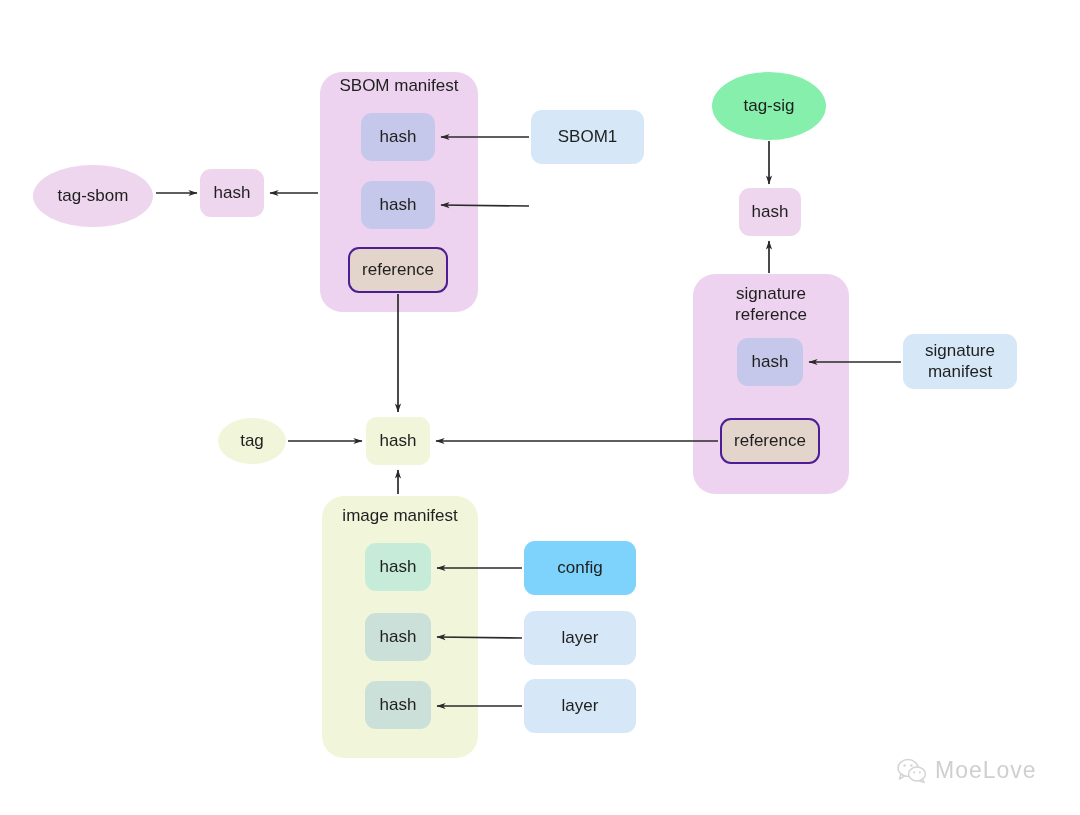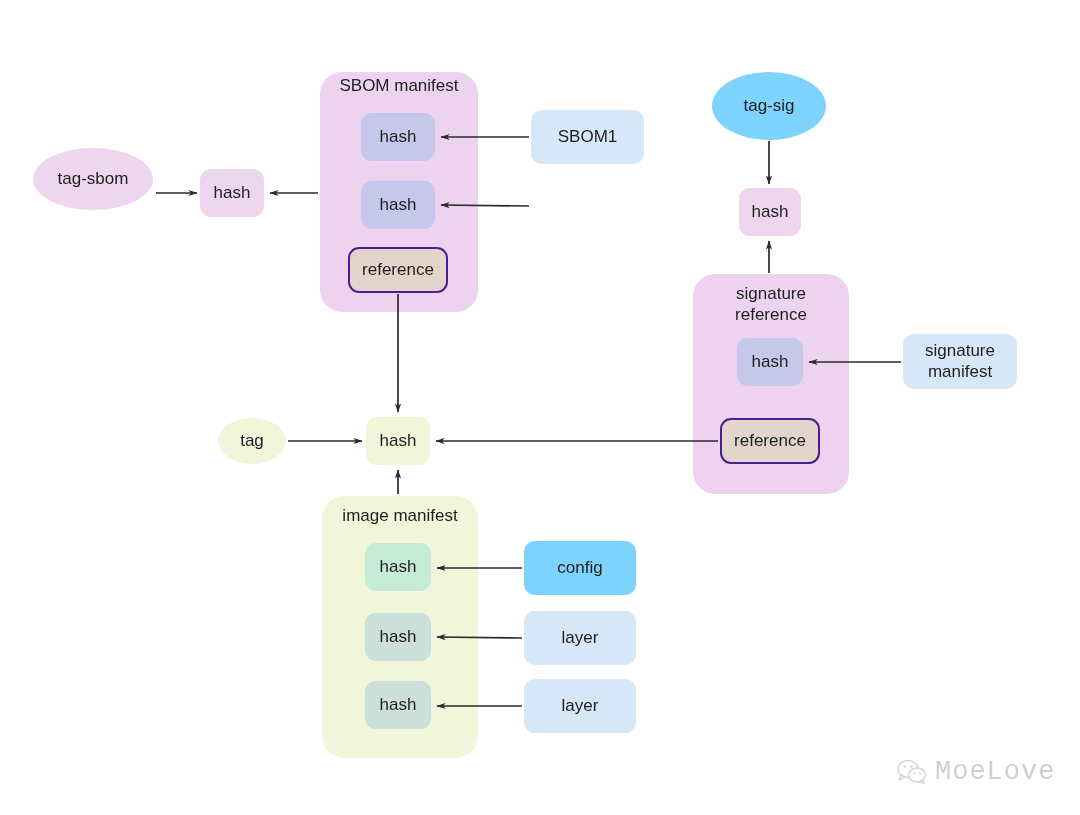--- a/index.html
+++ b/index.html
@@ -76,23 +76,23 @@
     border: 2px solid #4c1d95;
   }
 
   .watermark {
     position: absolute;
     display: flex;
     align-items: center;
     gap: 8px;
     z-index: 6;
     color: #cfcfcf;
-    font-size: 27px;
+    font-size: 23px;
     letter-spacing: 1px;
-    font-family: Liberation Mono, monospace;
+    font-family: Liberation Sans, sans-serif;
   }
   .watermark svg { display: block; }
 </style>
 </head>
 <body>
 
 <div id="canvas">
 
   <div class="container-box" style="left:320px; top:72px; width:158px; height:240px; background:#edd3ef;"></div>
   <div class="container-label" style="left:320px; top:76px; width:158px;">SBOM manifest</div>
@@ -123,34 +123,34 @@
       <line x1="901" y1="362" x2="809" y2="362"></line>
       <line x1="718" y1="441" x2="436" y2="441"></line>
       <line x1="288" y1="441" x2="362" y2="441"></line>
       <line x1="398" y1="494" x2="398" y2="470"></line>
       <line x1="522" y1="568" x2="437" y2="568"></line>
       <line x1="522" y1="638" x2="437" y2="637"></line>
       <line x1="522" y1="706" x2="437" y2="706"></line>
     </g>
   </svg>
 
-  <div class="node ellipse" style="left:33px; top:148px; width:120px; height:62px; background:#eed6ee;">tag-sbom</div>
+  <div class="node ellipse" style="left:33px; top:165px; width:120px; height:62px; background:#eed6ee;">tag-sbom</div>
 
   <div class="node rect" style="left:200px; top:169px; width:64px; height:48px; background:#eed6ee;">hash</div>
 
   <div class="node rect" style="left:361px; top:113px; width:74px; height:48px; background:#c5c8ea;">hash</div>
 
   <div class="node rect" style="left:361px; top:181px; width:74px; height:48px; background:#c5c8ea;">hash</div>
 
   <div class="node rect bordered" style="left:348px; top:247px; width:100px; height:46px; background:#e3d5cb;">reference</div>
 
   <div class="node rect" style="left:531px; top:110px; width:113px; height:54px; background:#d6e8f7;">SBOM1</div>
 
 
-  <div class="node ellipse" style="left:712px; top:72px; width:114px; height:68px; background:#7dd3fc;text-align:center;">tag-sig</div>
+  <div class="node ellipse" style="left:712px; top:72px; width:114px; height:68px; background:#86efac;text-align:center;">tag-sig</div>
 
   <div class="node rect" style="left:739px; top:188px; width:62px; height:48px; background:#eed6ee;">hash</div>
 
   <div class="node rect" style="left:737px; top:338px; width:66px; height:48px; background:#c5c8ea;">hash</div>
 
   <div class="node rect bordered" style="left:720px; top:418px; width:100px; height:46px; background:#e3d5cb;">reference</div>
 
   <div class="node rect" style="left:903px; top:334px; width:114px; height:55px; background:#d6e8f7; flex-direction:column;">
     <span>signature</span>
     <span>manifest</span>

